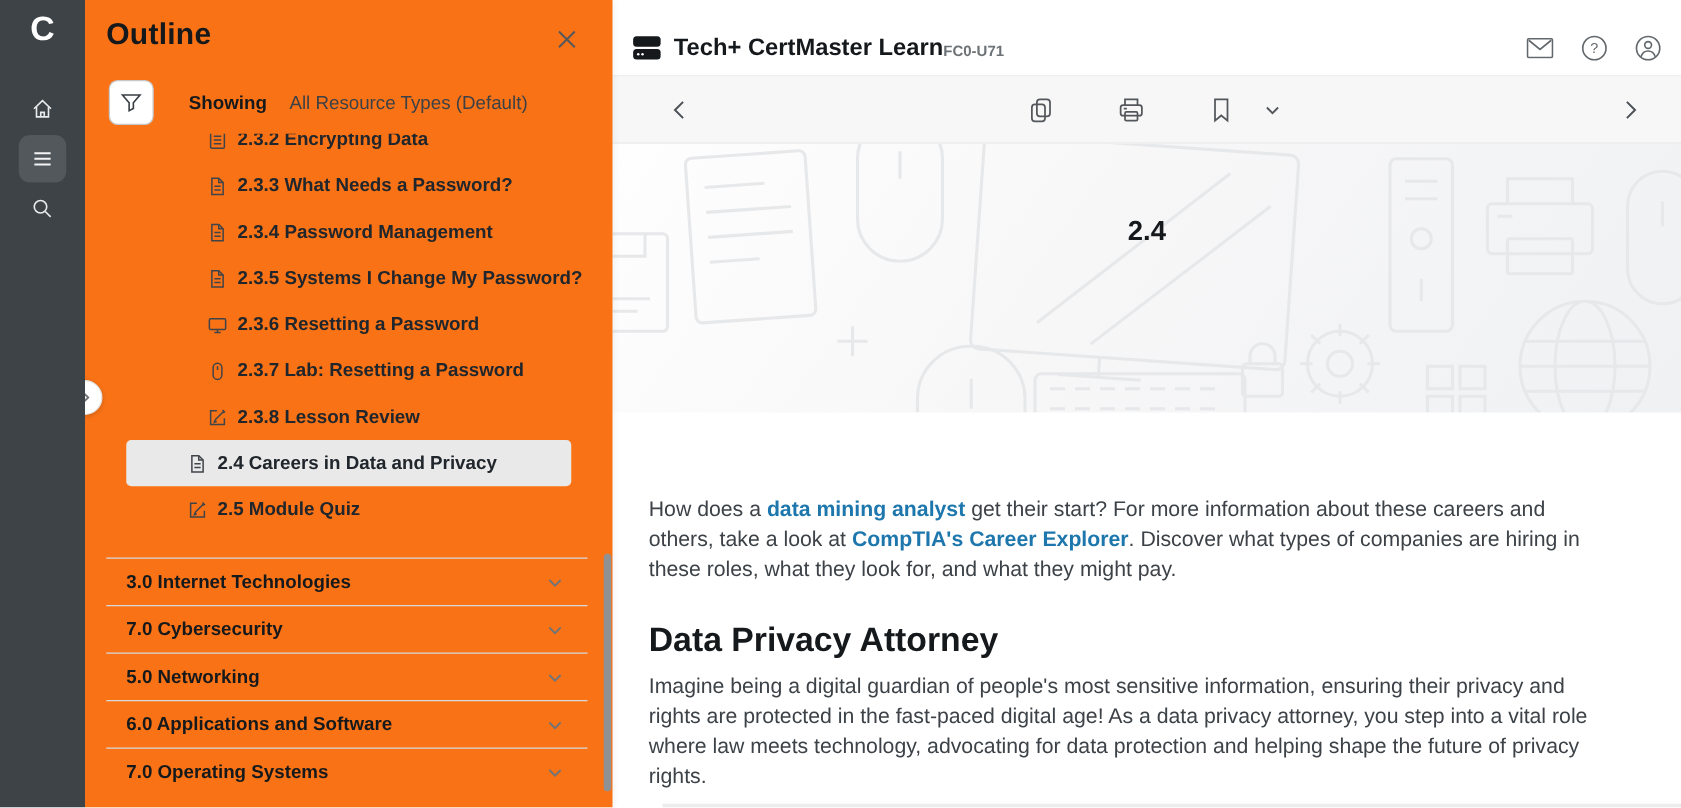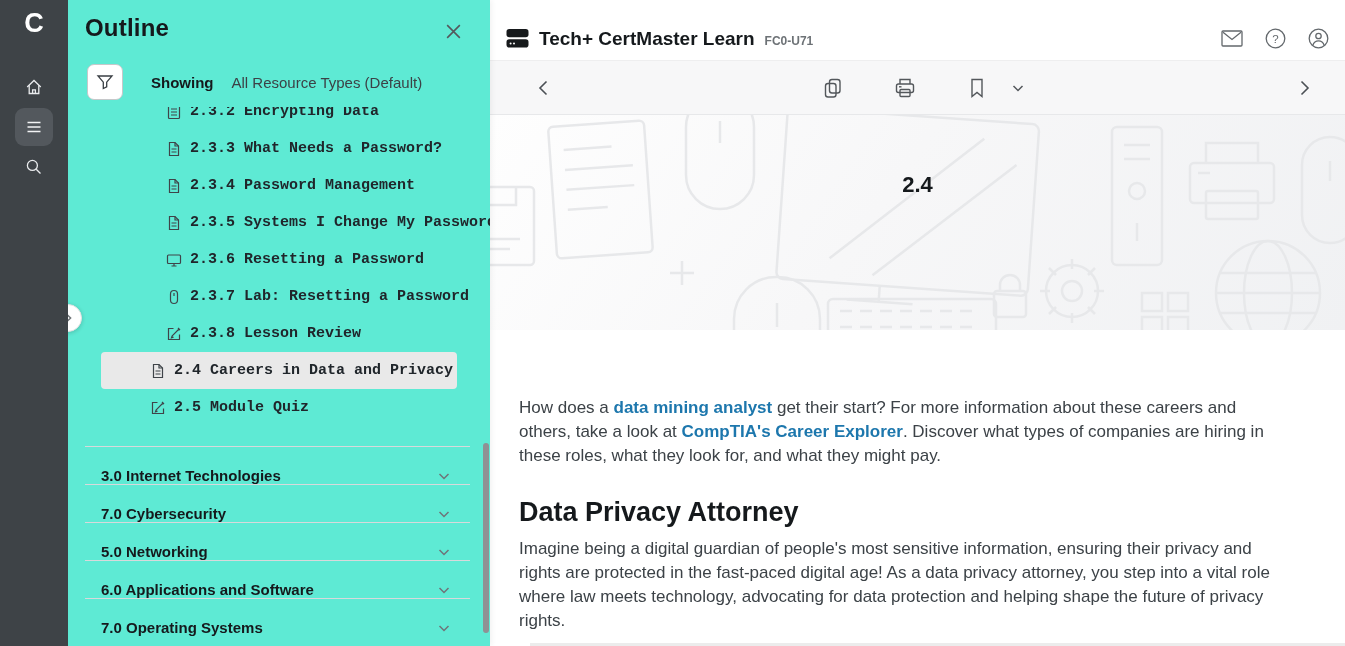--- a/index.html
+++ b/index.html
@@ -9,49 +9,49 @@
 
   
   .sidebar { width:68px; flex-shrink:0; background:#3e4347; display:flex; flex-direction:column; align-items:center; position:relative; z-index:6; }
   .logo { margin-top:6px; height:34px; display:flex; align-items:center; font-size:27px; font-weight:bold; color:#fff; }
   .nav-btn { width:38px; height:38px; margin-top:2px; border:none; background:transparent; display:flex; align-items:center; justify-content:center; cursor:pointer; border-radius:9px; }
   .nav-btn.first { margin-top:28px; }
   .nav-btn.active { background:#53585d; }
   .nav-btn svg { display:block; }
 
   
-  .outline-panel { width:422px; flex-shrink:0; background:#5eead4; position:relative; box-shadow:2px 0 5px rgba(0,0,0,.05); z-index:5; }
+  .outline-panel { width:422px; flex-shrink:0; background:#f97316; position:relative; box-shadow:2px 0 5px rgba(0,0,0,.05); z-index:5; }
   .panel-head { padding:14px 0 0 17px; position:relative; }
   .panel-head h1 { font-size:24px; font-weight:bold; color:#15191c; letter-spacing:.2px; }
   .close-btn { position:absolute; right:26px; top:20px; width:22px; height:22px; background:transparent; border:none; cursor:pointer; display:flex; align-items:center; justify-content:center; }
   .filter-row { display:flex; align-items:center; margin:22px 0 0 19px; }
   .filter-btn { width:36px; height:36px; background:#fff; border:1px solid #c6c8ca; border-radius:7px; display:flex; align-items:center; justify-content:center; cursor:pointer; }
   .showing { margin-left:28px; font-size:15px; font-weight:bold; color:#15191c; }
   .filter-value { margin-left:18px; font-size:15px; color:#3c4146; cursor:pointer; }
 
   .outline-list { margin-top:7px; height:320px; overflow:hidden; }
-  .o-row { display:flex; align-items:center; height:37px; margin:0 33px 0 33px; padding-left:49px; border-radius:4px; cursor:pointer;font-family:Liberation Mono, monospace; }
+  .o-row { display:flex; align-items:center; height:37px; margin:0 33px 0 33px; padding-left:49px; border-radius:4px; cursor:pointer; }
   .o-row:first-child { margin-top:-14px; }
   .o-row.ind { padding-left:65px; }
   .o-row.sel { background:#e9e9e9; }
   .o-row svg { flex-shrink:0; display:block; }
   .o-label { margin-left:8px; font-size:15px; font-weight:600; color:#20262b; white-space:nowrap; }
 
   .sections { margin-top:19px; }
-  .sec-row { display:flex; align-items:flex-end; justify-content:space-between; height:38px; margin:0 20px 0 17px; padding:0 18px 0 16px; border-top:1px solid #d8d9db; cursor:pointer; }
+  .sec-row { display:flex; align-items:center; justify-content:space-between; height:38px; margin:0 20px 0 17px; padding:0 18px 0 16px; border-top:1px solid #d8d9db; cursor:pointer; }
   .sec-label { font-size:15px; font-weight:bold; color:#15191c; }
   .scroll-thumb { position:absolute; right:1px; top:443px; width:6px; height:190px; border-radius:3px; background:#8f9194; cursor:pointer; }
   .expand-btn { position:absolute; left:-14px; top:304px; width:28px; height:28px; border-radius:50%; background:#fff; border:1px solid #e2e2e2; box-shadow:0 1px 4px rgba(0,0,0,.18); display:flex; align-items:center; justify-content:center; cursor:pointer; z-index:10; }
 
   
   .main { flex:1; min-width:0; display:flex; flex-direction:column; background:#fff; position:relative; }
   .app-header { height:60px; flex-shrink:0; display:flex; align-items:center; padding:17px 14px 0 16px; background:#fff; }
   .brand-icon { display:flex; }
   .app-title { margin-left:10px; font-size:19px; font-weight:bold; color:#15191c; white-space:nowrap; }
-  .app-code { margin-left:10px; margin-top:5px; font-size:12px; font-weight:bold; color:#6d7276; }
+  .app-code { margin-left:0; margin-top:5px; font-size:12px; font-weight:bold; color:#6d7276; }
   .header-icons { margin-left:auto; display:flex; align-items:center; gap:18px; }
   .icon-btn { background:transparent; border:none; cursor:pointer; display:flex; align-items:center; justify-content:center; padding:2px; }
 
   .toolbar { height:55px; flex-shrink:0; background:#f7f7f8; border-top:1px solid #eeeeef; border-bottom:1px solid #e7e8ea; display:flex; align-items:center; padding:0 28px 0 41px; }
   .tool-spacer { flex:1; }
   .tool-group { display:flex; align-items:center; }
   .tool-group .gap { width:44px; }
   .tool-group .gap-s { width:16px; }
 
   .banner { height:215px; flex-shrink:0; position:relative; overflow:hidden;

